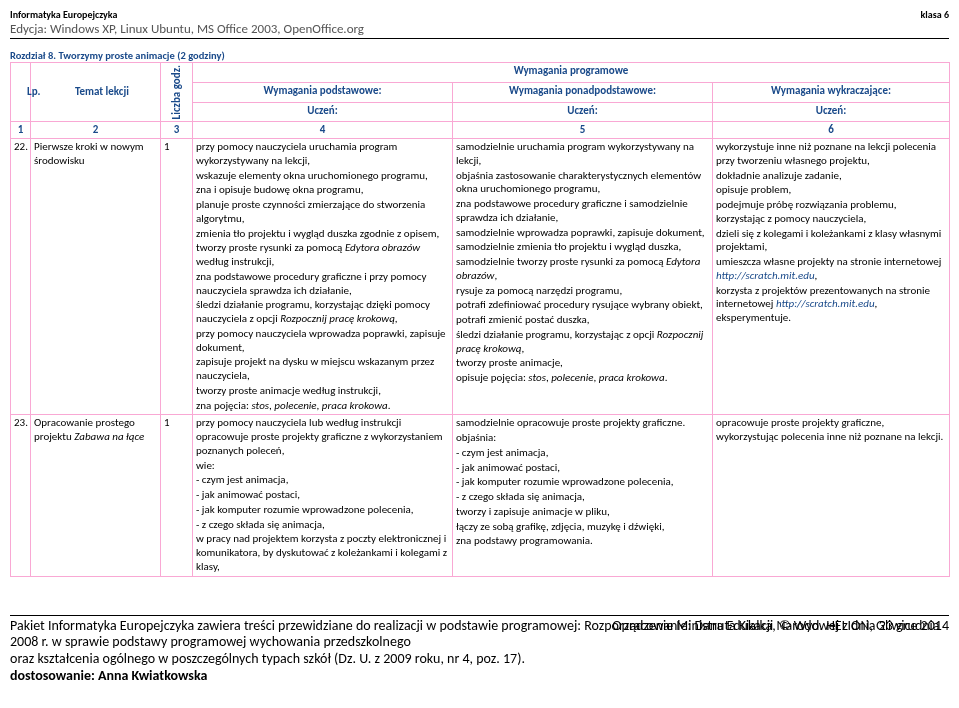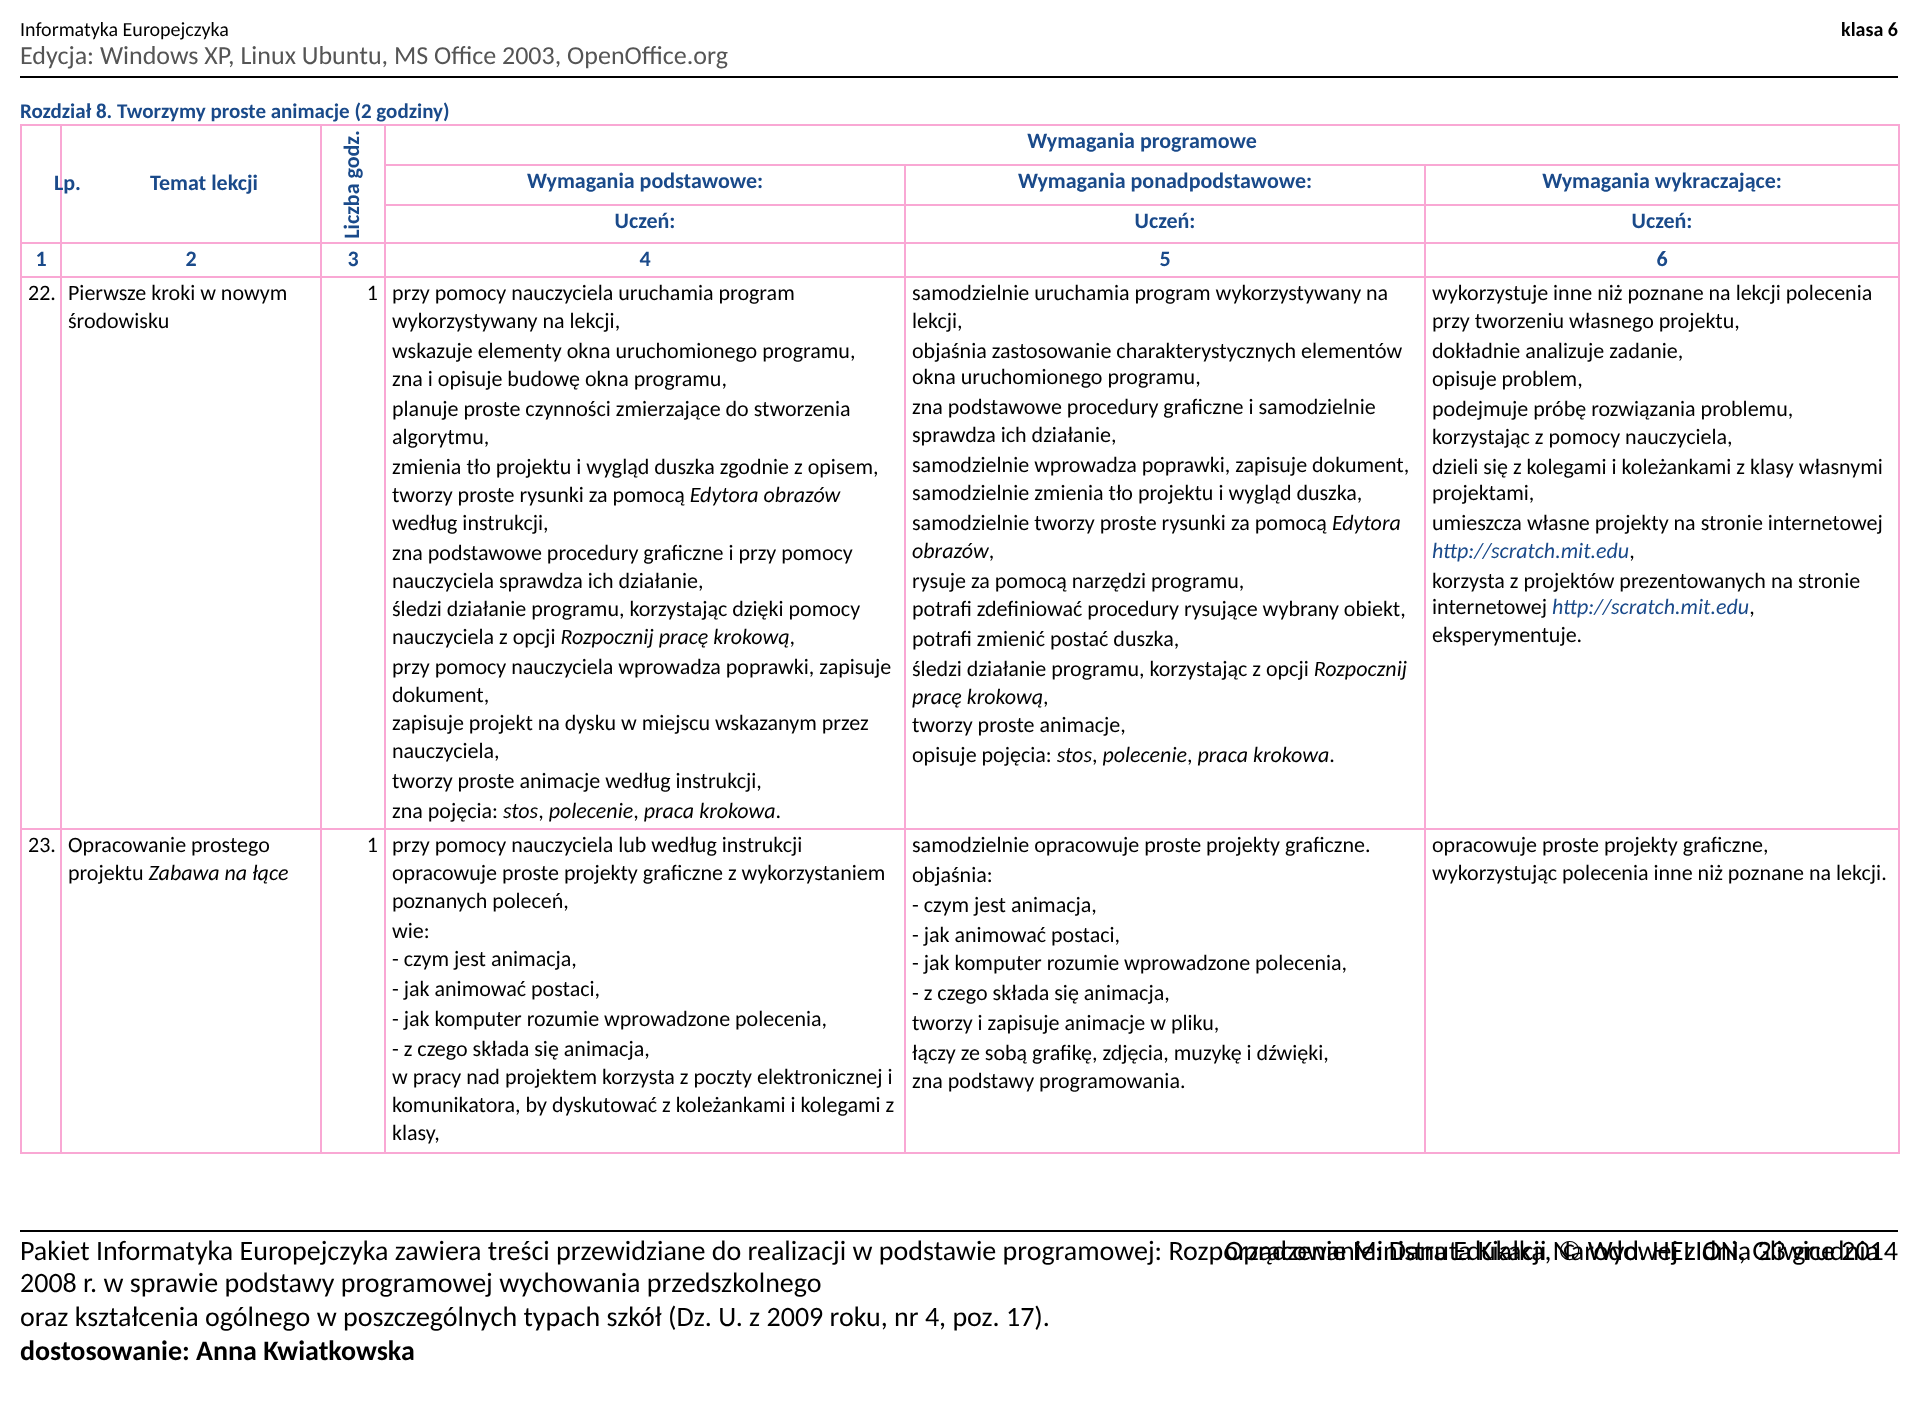--- a/index.html
+++ b/index.html
@@ -11,21 +11,21 @@
     width: 959px;
     padding: 8px 10px;
   }
   .header-top {
     display: flex;
     justify-content: space-between;
     border-bottom: 1px solid #000;
     padding-bottom: 2px;
     margin-bottom: 10px;
   }
-  .title-block { font-weight: normal; }
+  .title-block { font-weight: bold; }
   .subtitle { font-weight: normal; font-size: 13px; color: #555; }
   .klasa { font-weight: bold; }
   .chapter {
     color: #1a4a8a;
     font-weight: bold;
     margin-bottom: 0;
     font-size: 10.5px;
   }
   table {
     border-collapse: collapse;
@@ -41,21 +41,21 @@
   th, td {
     border: 1px solid #f9a8d4;
     padding: 1px 3px;
     vertical-align: top;
     text-align: left;
     font-size: 11px;
     line-height: 1.25;
   }
   th { text-align: center; font-weight: bold; color: #1a4a8a; }
   th.vcenter { vertical-align: middle; padding-left: 16px; }
-  .num { text-align: right; }
+  .num { text-align: left; }
   .rot {
     writing-mode: sideways-lr;
     text-align: center;
     vertical-align: middle;
     white-space: nowrap;
     padding: 2px 0;
   }
   .ital { font-style: italic; }
   .link { color: #1a4a8a; font-style: italic; }
   td .item { margin-bottom: 1px; }

